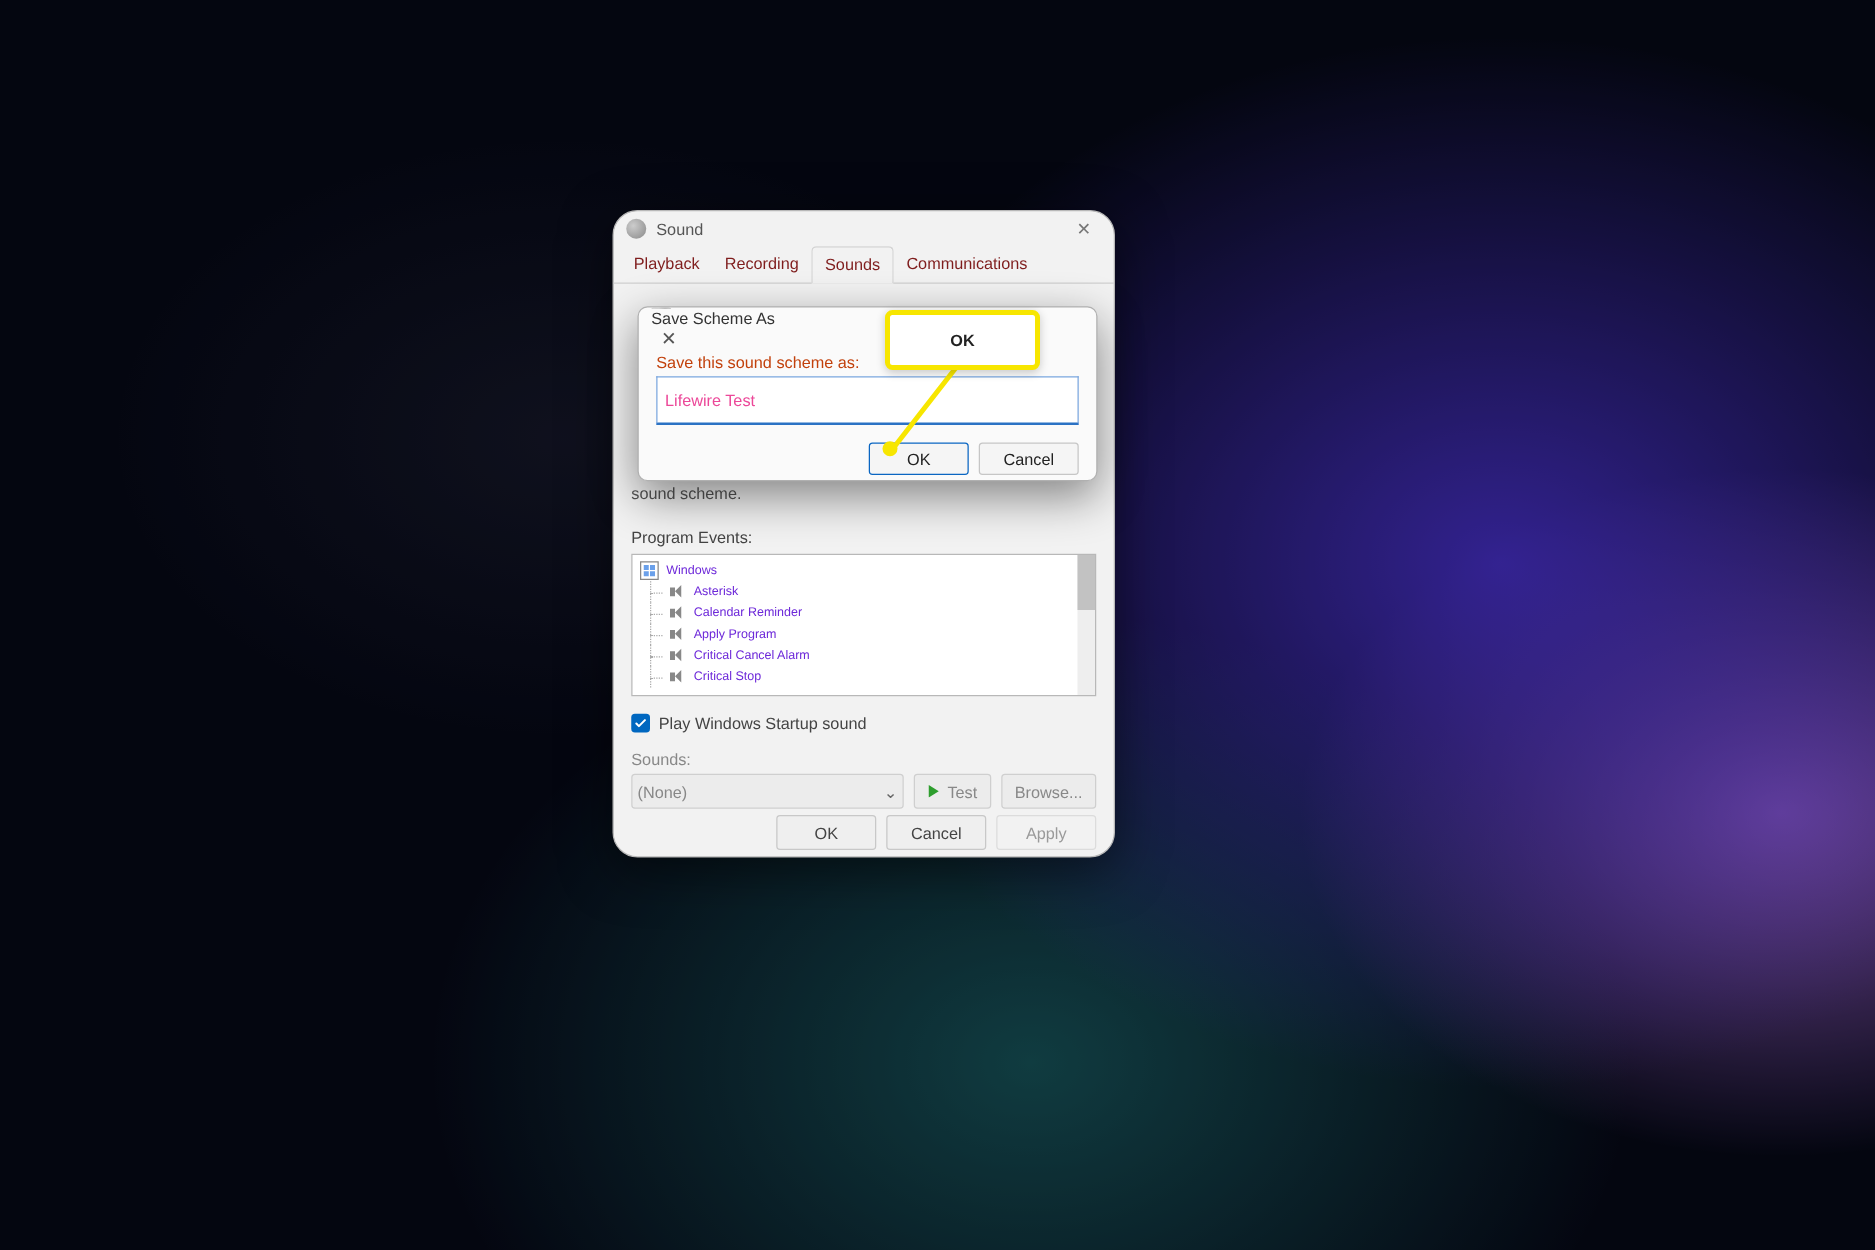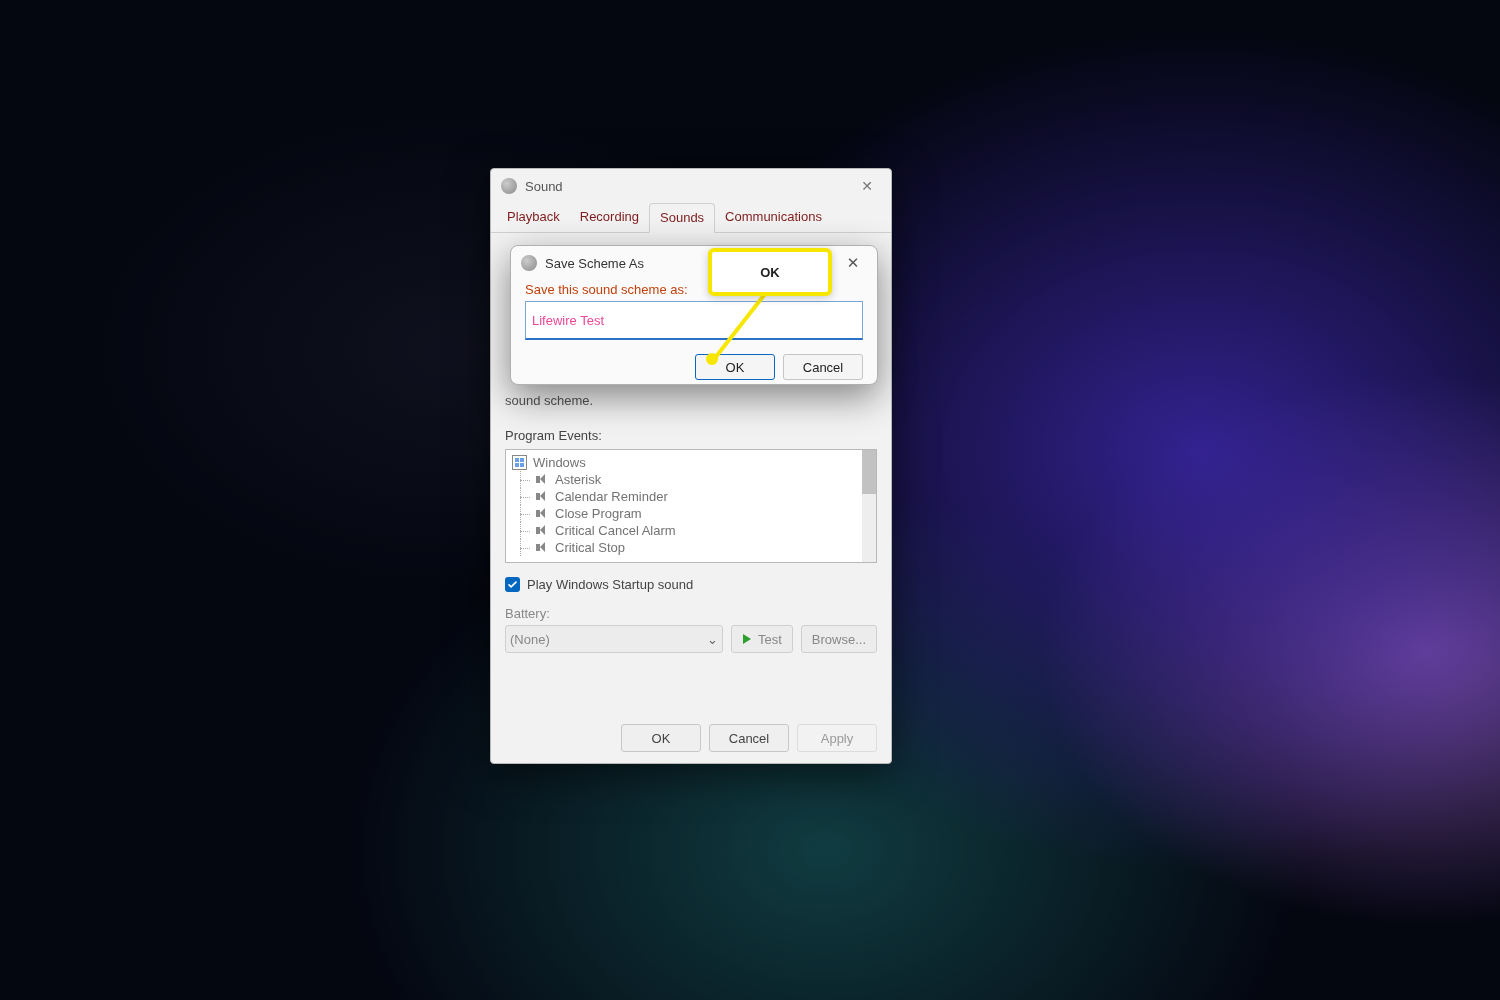--- a/index.html
+++ b/index.html
@@ -9,39 +9,39 @@
     background:
       radial-gradient(ellipse 900px 700px at 80% 45%, rgba(90,60,255,0.85), transparent 60%),
       radial-gradient(ellipse 700px 500px at 95% 65%, rgba(190,120,255,0.9), transparent 55%),
       radial-gradient(ellipse 800px 600px at 55% 85%, rgba(40,160,160,0.55), transparent 60%),
       radial-gradient(ellipse 600px 400px at 30% 35%, rgba(120,120,160,0.15), transparent 60%),
       #070a1a;
   }
   .dim{position:absolute;inset:0;background:rgba(0,0,0,0.35);}
   
   .sound-win{
-    position:absolute;left:490px;top:168px;width:402px;height:596px;
-    background:#f2f2f2;border:1px solid #b8b8b8;border-radius:4px;
+    position:absolute;left:490px;top:168px;width:402px;height:518px;
+    background:#f2f2f2;border:1px solid #b8b8b8;border-radius:20px;
     box-shadow:0 10px 40px rgba(0,0,0,0.5);
     display:flex;flex-direction:column;box-sizing:border-box;
   }
   .sound-title{height:34px;display:flex;align-items:center;padding:0 10px;color:#555;}
   .sound-title .ico{width:16px;height:16px;border-radius:50%;background:radial-gradient(circle at 35% 35%,#ccc,#888);margin-right:8px;}
   .sound-title .ttl{flex:1;}
   .sound-title .close{width:28px;height:28px;display:flex;align-items:center;justify-content:center;font-size:14px;color:#777;cursor:pointer;}
   .tabs{display:flex;gap:0;padding:0 6px;border-bottom:1px solid #d0d0d0;}
   .tab{padding:6px 10px 7px;color:#7f1d1d;cursor:pointer;}
   .tab.active{background:#f2f2f2;border:1px solid #d0d0d0;border-bottom:1px solid #f2f2f2;border-radius:4px 4px 0 0;margin-bottom:-1px;}
   .body{flex:1;padding:10px 14px 0;color:#444;position:relative;}
   .frag{color:#555;}
   .lbl{margin-top:20px;}
   .events{margin-top:6px;height:112px;border:1px solid #b8b8b8;background:#fff;overflow:hidden;position:relative;}
   .events .scroll{position:absolute;right:0;top:0;width:14px;height:100%;background:#eee;}
   .events .thumb{position:absolute;right:0;top:0;width:14px;height:44px;background:#c2c2c2;}
-  .tree{padding:4px 6px;line-height:17px;color:#737373;font-size:13px;}
+  .tree{padding:4px 6px;line-height:17px;color:#6d28d9;font-size:10px;}
   .root{display:flex;align-items:center;gap:6px;}
   .root .wico{width:13px;height:13px;background:#fff;border:1px solid #888;display:inline-block;position:relative;}
   .root .wico::before{content:"";position:absolute;inset:2px;background:
     linear-gradient(#6aa0ea,#6aa0ea) 0 0/45% 45% no-repeat,
     linear-gradient(#6aa0ea,#6aa0ea) 100% 0/45% 45% no-repeat,
     linear-gradient(#6aa0ea,#6aa0ea) 0 100%/45% 45% no-repeat,
     linear-gradient(#6aa0ea,#6aa0ea) 100% 100%/45% 45% no-repeat;}
   .leaf{display:flex;align-items:center;gap:6px;padding-left:24px;position:relative;}
   .leaf::before{content:"";position:absolute;left:8px;top:0;bottom:0;border-left:1px dotted #aaa;}
   .leaf::after{content:"";position:absolute;left:8px;top:9px;width:10px;border-top:1px dotted #aaa;}
@@ -60,21 +60,21 @@
   .dlg-buttons{height:50px;display:flex;justify-content:flex-end;align-items:center;gap:8px;padding:0 14px;}
   .dlg-buttons .b{width:78px;height:26px;border:1px solid #c8c8c8;background:#efefef;border-radius:3px;display:flex;align-items:center;justify-content:center;color:#444;cursor:pointer;}
   .dlg-buttons .b.dis{color:#9a9a9a;border-color:#dcdcdc;background:#f2f2f2;}
   
   .modal{
     position:absolute;left:510px;top:245px;width:368px;height:140px;
     background:#fafafa;border:1px solid #b0b0b0;border-radius:8px;
     box-shadow:0 12px 36px rgba(0,0,0,0.45);
     display:flex;flex-direction:column;box-sizing:border-box;z-index:5;
   }
-  .modal .mtitle{height:34px;display:flex;align-items:center;padding:0 10px;color:#333;}
+  .modal .mtitle{height:34px;display:flex;padding:0 10px;color:#333;flex-direction:column;}
   .modal .mtitle .ico{width:16px;height:16px;border-radius:50%;background:radial-gradient(circle at 35% 35%,#ccc,#888);margin-right:8px;}
   .modal .mtitle .t{flex:1;}
   .modal .mtitle .close{width:28px;height:28px;display:flex;align-items:center;justify-content:center;color:#555;cursor:pointer;font-size:15px;}
   .modal .mb{padding:2px 14px 0;flex:1;}
   .modal .mlbl{color:#c2410c;margin-bottom:4px;}
   .modal input.tf{width:100%;box-sizing:border-box;height:39px;border:1px solid #7aa6de;background:#fff;padding:0 6px;font:inherit;color:#ec4899;outline:none;border-bottom:2px solid #2b72c4;}
   .modal .mbtns{display:flex;justify-content:flex-end;gap:8px;margin-top:14px;}
   .modal .mb .b{width:78px;height:24px;border:1px solid #c6c6c6;background:#f5f5f5;border-radius:3px;display:flex;align-items:center;justify-content:center;cursor:pointer;}
   .modal .mb .b.primary{border-color:#0a66c2;}
   
@@ -120,41 +120,41 @@
         <div class="leaf">
             <span class="spk"></span>
             <span>Asterisk</span>
           </div>
         <div class="leaf">
             <span class="spk"></span>
             <span>Calendar Reminder</span>
           </div>
         <div class="leaf">
             <span class="spk"></span>
-            <span>Close Program</span>
+            <span>Apply Program</span>
           </div>
         <div class="leaf">
             <span class="spk"></span>
             <span>Critical Cancel Alarm</span>
           </div>
         <div class="leaf">
             <span class="spk"></span>
             <span>Critical Stop</span>
           </div>
       </div>
     </div>
     <div class="chkrow">
       <span class="cb">
         <svg viewBox="0 0 16 16">
             <path d="M3 8.5l3 3 7-7" stroke="#fff" stroke-width="2.4" fill="none" stroke-linecap="round" stroke-linejoin="round"></path>
           </svg>
       </span>
       <span>Play Windows Startup sound</span>
     </div>
-    <div class="sounds-label">Battery:</div>
+    <div class="sounds-label">Sounds:</div>
     <div class="sounds-row">
       <div class="combo">
         <span>(None)</span>
         <span class="chev">⌄</span>
       </div>
       <div class="btn play">
         <svg viewBox="0 0 10 10">
             <path d="M1 0l8 5-8 5z" fill="#2e9e2e"></path>
           </svg>
         <span>Test</span>

